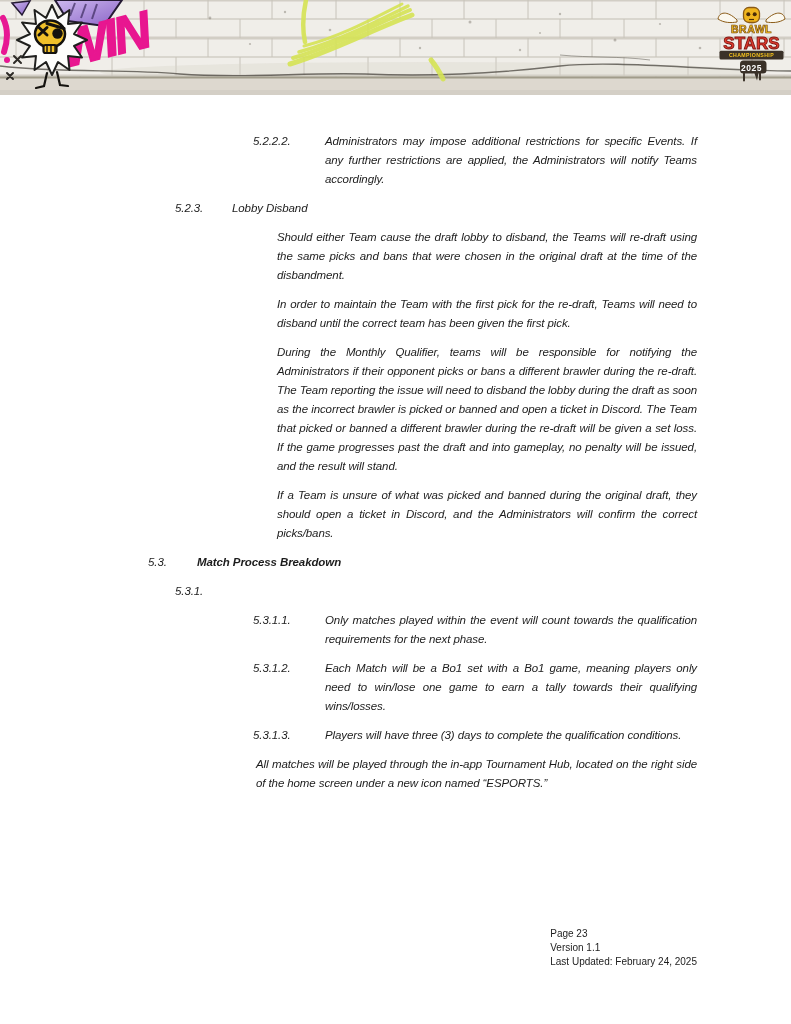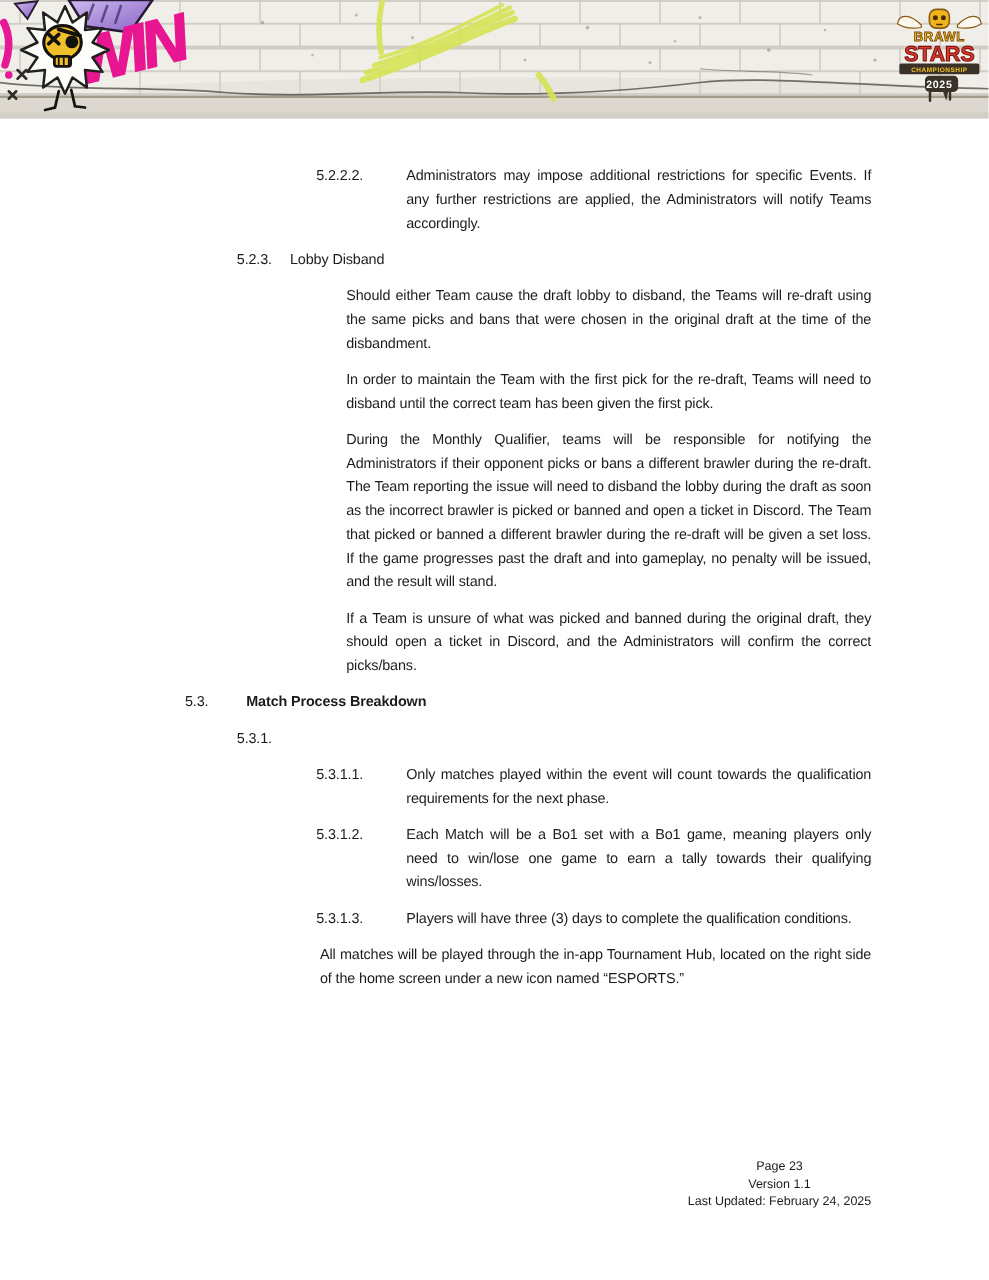--- a/index.html
+++ b/index.html
@@ -1,37 +1,37 @@
 <!DOCTYPE html>
 <html><head>
 <meta charset="utf-8">
 <style>
   html,body{margin:0;padding:0;background:#ffffff;}
   .page{
     position:relative;width:791px;height:1024px;background:#ffffff;
     font-family:"Liberation Sans",sans-serif;color:#1c1c1c;overflow:hidden;
   }
   .header-band{position:absolute;top:0;left:0;width:791px;height:95px;}
-  .doc{position:absolute;top:95px;left:0;width:791px;font-size:11.5px;line-height:19px;letter-spacing:-0.1px;}
+  .doc{position:absolute;top:95px;left:0;width:791px;font-size:11.5px;line-height:19px;letter-spacing:-0.1px;font-style:italic;}
   .doc > :first-child{margin-top:37px;}
   .row{display:flex;padding-right:94px;margin-bottom:10px;}
   .row .num{flex:0 0 auto;}
   .row .txt{flex:1 1 auto;text-align:justify;}
   .row.hd .txt{text-align:left;}
   .l3{padding-left:253px;}
   .l3 .num{width:72px;}
   .l1h{padding-left:175px;}
-  .l1h .num{width:57px;text-align:center;}
+  .l1h .num{width:57px;}
   .l0h{padding-left:136px;}
   .l0h .num{width:49px;margin-left:12px;}
   .l0h .txt{font-weight:bold;}
   .para{margin:0 94px 10px 277px;text-align:justify;}
   .para.ind1{margin-left:256px;}
   .footer{
-    position:absolute;top:927px;right:94px;text-align:center;
+    position:absolute;top:927px;right:94px;text-align:left;
     font-size:10px;line-height:14px;color:#1c1c1c;
   }
 </style>
 </head>
 <body>
 
 <div class="page">
 
   <svg class="header-band" width="791" height="95" viewBox="0 0 791 95" xmlns="http://www.w3.org/2000/svg">
     <defs>

